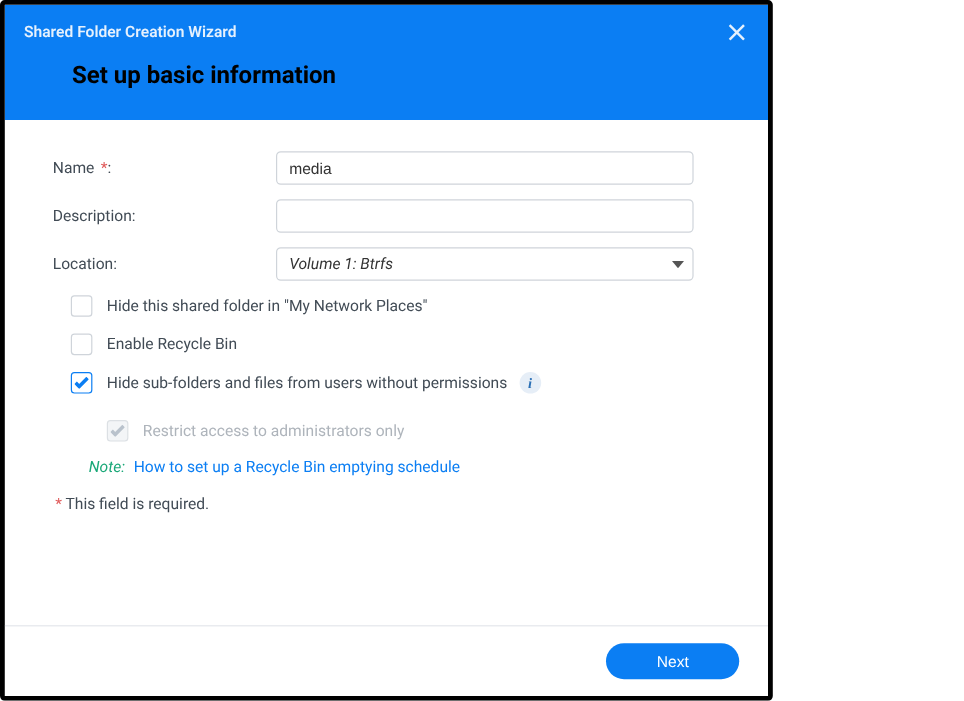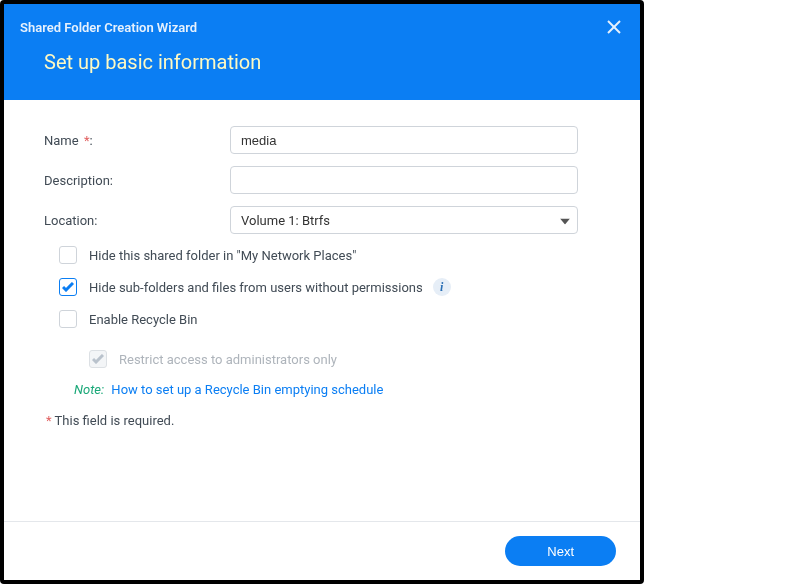--- a/index.html
+++ b/index.html
@@ -15,21 +15,21 @@
     display: flex; align-items: center; justify-content: space-between;
     padding: 10px 16px 0 16px; height: 36px;
   }
   .titlebar-title { font-size: 13px; font-weight: 600; color: #e6f1fd; }
   .close-btn {
     width: 20px; height: 20px; display: flex; align-items: center; justify-content: center;
     cursor: pointer; color: #e6f1fd; font-size: 16px;
   }
   .close-btn svg { width: 14px; height: 14px; stroke: #e6f1fd; stroke-width: 2; }
   .subtitle {
-    padding: 10px 40px 26px 40px; font-size: 20px; font-weight: 400; color: #fef9c3;
+    padding: 10px 40px 26px 40px; font-size: 20px; font-weight: 700; color: #000000; margin-left: 16px;
   }
   .body {
     flex: 1 1 auto; padding: 26px 40px 10px 40px; overflow: auto;
   }
   .form-row {
     display: flex; align-items: center; margin-bottom: 12px;
   }
   .form-label {
     width: 186px; flex: 0 0 186px; color: #414b55;
   }
@@ -37,21 +37,21 @@
   .text-input {
     flex: 0 0 348px; height: 28px; border: 1px solid #cfd4da; border-radius: 4px;
     padding: 0 10px; font-size: 13px; color: #333; outline: none;
   }
   .select-wrap {
     position: relative; flex: 0 0 348px;
   }
   .select-display {
     height: 28px; border: 1px solid #cfd4da; border-radius: 4px;
     padding: 0 28px 0 10px; display: flex; align-items: center; cursor: pointer;
-    background: #fff; color: #333; font-size: 13px;
+    background: #fff; color: #333; font-size: 13px; font-style: italic;
   }
   .select-caret {
     position: absolute; right: 8px; top: 50%; transform: translateY(-50%);
     pointer-events: none;
   }
   .select-caret svg { width: 10px; height: 6px; fill: #555; }
   .check-row {
     display: flex; align-items: center; margin-bottom: 14px; padding-left: 15px;
   }
   .check-row.indented { margin-left: 30px; margin-top: 22px; }
@@ -136,34 +136,34 @@
     </div>
 
     <div class="check-row gap-top">
       <span class="checkbox">
         
       </span>
       <span class="check-label">Hide this shared folder in "My Network Places"</span>
     </div>
 
     <div class="check-row">
+      <span class="checkbox">
+        
+      </span>
+      <span class="check-label">Enable Recycle Bin</span>
+    </div>
+
+    <div class="check-row">
       <span class="checkbox checked">
         <svg viewBox="0 0 12 10">
             <polyline points="1,5 4,8 11,1"></polyline>
           </svg>
       </span>
       <span class="check-label">Hide sub-folders and files from users without permissions</span>
       <span class="info-badge">i</span>
-    </div>
-
-    <div class="check-row">
-      <span class="checkbox">
-        
-      </span>
-      <span class="check-label">Enable Recycle Bin</span>
     </div>
 
     <div class="check-row indented">
       <span class="checkbox checked disabled">
         <svg viewBox="0 0 12 10">
             <polyline points="1,5 4,8 11,1"></polyline>
           </svg>
       </span>
       <span class="check-label disabled">Restrict access to administrators only</span>
     </div>

